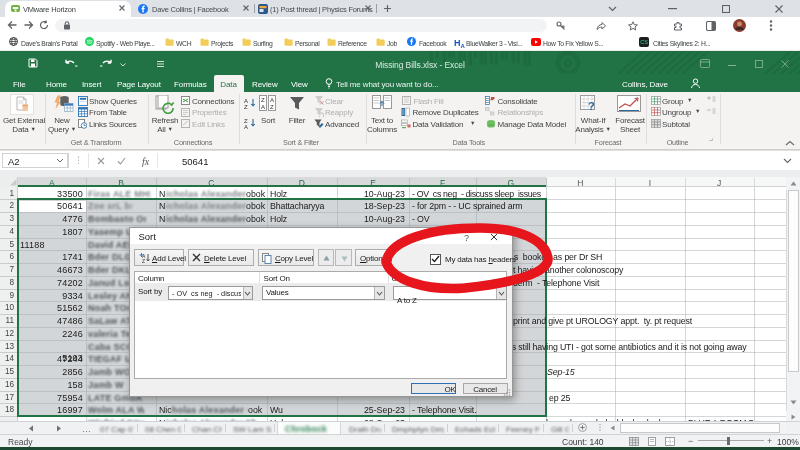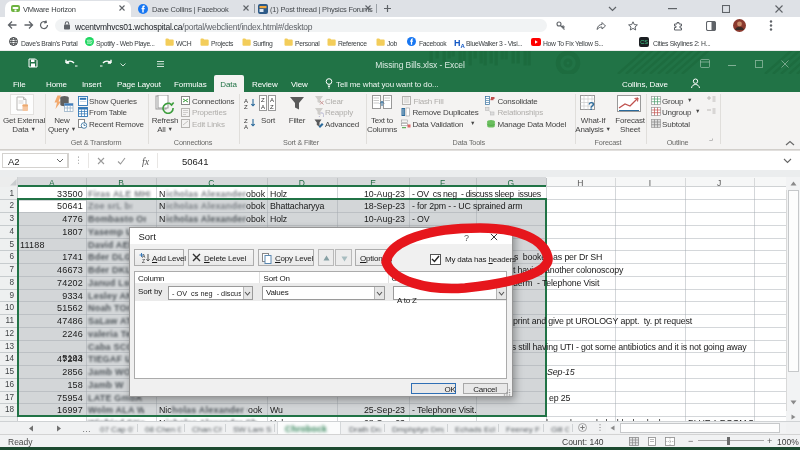--- a/index.html
+++ b/index.html
@@ -62,21 +62,20 @@
       <path d="M1.5 5 H9 M6 1.5 L9.5 5 L6 8.5" stroke="#5f6368" stroke-width="1.3" fill="none"></path>
     </svg>
     <svg class="ic" style="left:39px;top:20px" width="10" height="10" viewBox="0 0 10 10">
       <path d="M8.5 5 A3.5 3.5 0 1 1 7 2.2 M7 0.5 L7.3 2.6 L5.2 2.9" stroke="#5f6368" stroke-width="1.2" fill="none"></path>
     </svg>
     <div class="abs" style="left:55px;top:18.5px;width:492px;height:13.5px;background:#f1f3f4;border-radius:7px;"></div>
     <svg class="ic" style="left:63px;top:21px" width="8" height="9" viewBox="0 0 8 9">
       <rect x="1" y="3.5" width="6" height="5" rx="0.8" fill="#5f6368"></rect>
       <path d="M2.3 3.5 V2.5 A1.7 1.7 0 0 1 5.7 2.5 V3.5" stroke="#5f6368" stroke-width="1.1" fill="none"></path>
     </svg>
-    <div class="abs" style="left:75px;top:21.5px;font-size:8.5px;color:#202124;white-space:nowrap;letter-spacing:-0.25px;"><span style="color:#1b1f24">wcentvmhvcs01.wchospital.ca</span><span style="color:#5f6368">/portal/webclient/index.html#/desktop</span></div>
     <svg class="ic" style="left:556px;top:20.5px" width="10" height="10" viewBox="0 0 10 10">
       <circle cx="3" cy="3" r="2" fill="none" stroke="#5f6368" stroke-width="1.1"></circle>
       <path d="M4.5 4.5 L8.5 8.5 M7 7 L8.5 5.5 M6 6 L7.5 4.5" stroke="#5f6368" stroke-width="1.1" fill="none"></path>
     </svg>
     <svg class="ic" style="left:596px;top:20.5px" width="10" height="10" viewBox="0 0 10 10">
       <path d="M1 8.5 C1.5 5 3.5 3.5 6 3.5 V1.5 L9.5 5 L6 8 V6 C4 6 2.5 6.8 1 8.5 Z" fill="none" stroke="#5f6368" stroke-width="1"></path>
     </svg>
     <svg class="ic" style="left:628px;top:20.5px" width="10" height="10" viewBox="0 0 10 10">
       <path d="M5 0.8 L6.3 3.6 L9.4 3.9 L7 6 L7.7 9 L5 7.4 L2.3 9 L3 6 L0.6 3.9 L3.7 3.6 Z" fill="none" stroke="#5f6368" stroke-width="1"></path>
     </svg>
@@ -293,21 +292,21 @@
       <rect x="0.5" y="0.5" width="9" height="9" fill="#fff" stroke="#2e75b5" stroke-width="0.9"></rect>
       <rect x="0.5" y="0.5" width="9" height="2" fill="#2e75b5"></rect>
       <path d="M0.5 4.5 H9.5 M0.5 6.8 H9.5 M3.5 2.5 V9.5 M6.5 2.5 V9.5" stroke="#2e75b5" stroke-width="0.7"></path>
     </svg>
     <div class="abs" style="left:89px;top:108px;font-size:8px;color:#444;white-space:nowrap;letter-spacing:-0.2px;">From Table</div>
     <svg class="ic" style="left:78px;top:119px" width="9" height="10" viewBox="0 0 9 10">
       <rect x="0.5" y="0.5" width="6" height="8" fill="#fff" stroke="#888"></rect>
       <circle cx="6" cy="6.5" r="2.8" fill="#fff" stroke="#2b6a9b" stroke-width="0.8"></circle>
       <path d="M6 5 V6.5 H7.5" stroke="#2b6a9b" stroke-width="0.8" fill="none"></path>
     </svg>
-    <div class="abs" style="left:89px;top:119.5px;font-size:8px;color:#444;white-space:nowrap;letter-spacing:-0.2px;">Recent Remove</div>
+    <div class="abs" style="left:89px;top:119.5px;font-size:8px;color:#444;white-space:nowrap;letter-spacing:-0.2px;">Links Sources</div>
     <svg class="ic" style="left:155px;top:95px" width="20" height="19" viewBox="0 0 20 19">
       <rect x="1" y="1" width="10" height="13" fill="#fff" stroke="#9a9a9a"></rect>
       <rect x="3" y="0" width="10" height="13" fill="#fff" stroke="#9a9a9a"></rect>
       <path d="M14.5 8 A5 5 0 1 0 17.5 9.5 M14.5 5 L14.5 8.2 L11.3 8.2" stroke="#3e9e3e" stroke-width="1.6" fill="none" transform="rotate(40 13 12)"></path>
     </svg>
     <div class="abs" style="left:150px;top:115.5px;font-size:8px;color:#444;white-space:nowrap;letter-spacing:-0.2px;width:30px;text-align:center;">Refresh</div>
     <div class="abs" style="left:150px;top:124.5px;font-size:8px;color:#444;white-space:nowrap;letter-spacing:-0.2px;width:30px;text-align:center;">All <span style="font-size:5.5px;vertical-align:1.5px;">▼</span></div>
     <svg class="ic" style="left:181px;top:96px" width="9" height="9" viewBox="0 0 9 9">
       <rect x="0.5" y="0.5" width="8" height="8" fill="#fff" stroke="#888"></rect>
       <path d="M2 3 L7 6 M2 6 L7 3" stroke="#3e9e3e" stroke-width="1"></path>

